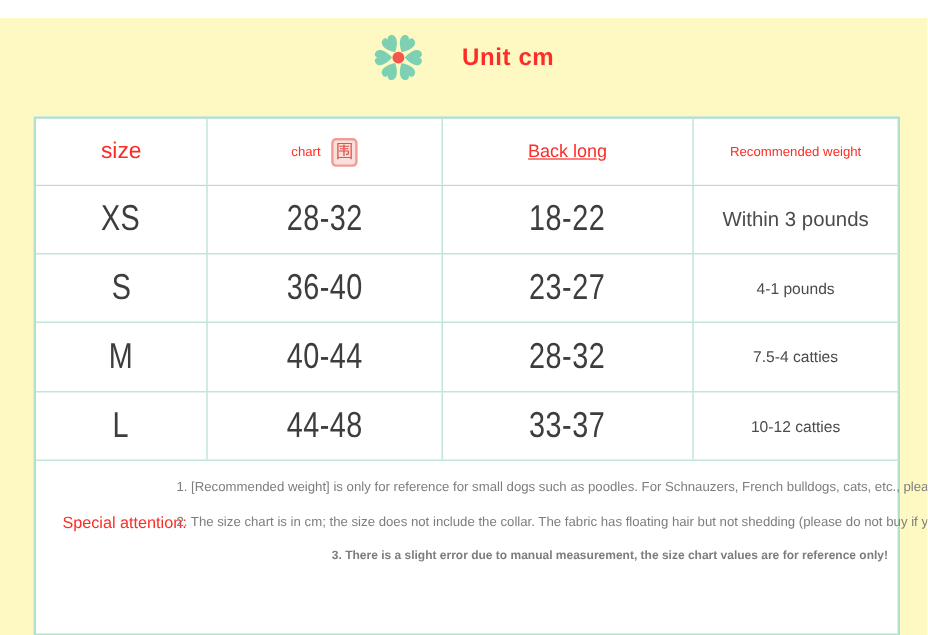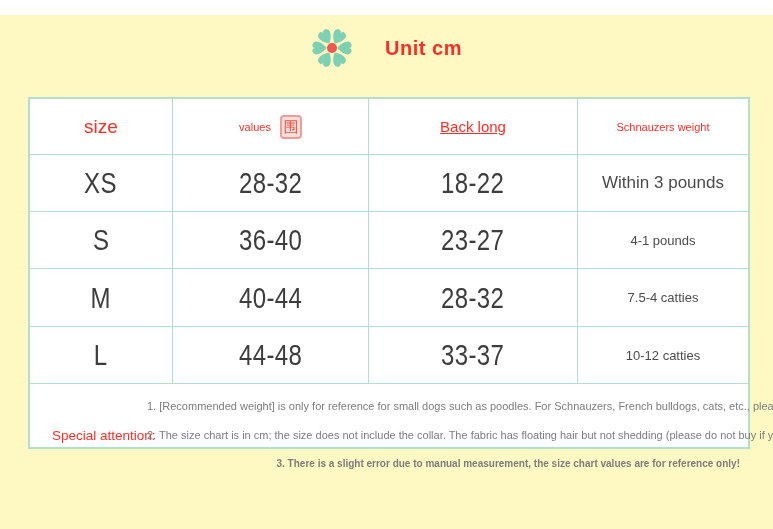--- a/index.html
+++ b/index.html
@@ -18,21 +18,21 @@
   body{background:#ffffff;font-family:"Liberation Sans",sans-serif;}
   .page{position:relative;width:773px;height:529px;background:#fef9c3;overflow:hidden;margin-top:15px;}
 
   
   .header-bar{position:absolute;top:8px;left:0;width:100%;height:50px;
     display:flex;align-items:center;justify-content:center;gap:32px;}
   .flower{width:42px;height:42px;}
   .unit-title{color:var(--accent-red);font-size:20px;font-weight:bold;letter-spacing:0.5px;}
 
   
-  .size-table{position:absolute;left:28px;top:82px;width:722px;height:352px;
+  .size-table{position:absolute;left:28px;top:82px;width:722px;height:433px;
     border:2px solid var(--border-mint);background:#fff;text-align:right;}
   .t-row{display:grid;grid-template-columns:143px 196px 209px 1fr;
     border-bottom:1px solid var(--border-mint);}
   .t-row > div{display:flex;align-items:center;justify-content:center;
     border-right:1px solid var(--border-mint);}
   .t-row > div:last-child{border-right:none;}
   .header-row{height:56px;}
   .r1,.r2,.r4{height:57px;}
   .r3{height:58px;}
   .r5{height:45px;}
@@ -92,28 +92,28 @@
     <span class="unit-title">Unit cm</span>
   </div>
 
   <div class="size-table">
 
     <div class="t-row header-row">
       <div>
           <span class="h-size">size</span>
         </div>
       <div>
-        <span class="h-chest">values</span>
+        <span class="h-chest">chart</span>
         <span class="stamp">围</span>
       </div>
       <div>
           <span class="h-back">Back long</span>
         </div>
       <div>
-          <span class="h-weight">Schnauzers weight</span>
+          <span class="h-weight">Recommended weight</span>
         </div>
     </div>
 
     <div class="t-row r1">
       <div>
           <span class="cond">XS</span>
         </div>
       <div>
           <span class="cond">28-32</span>
         </div>

